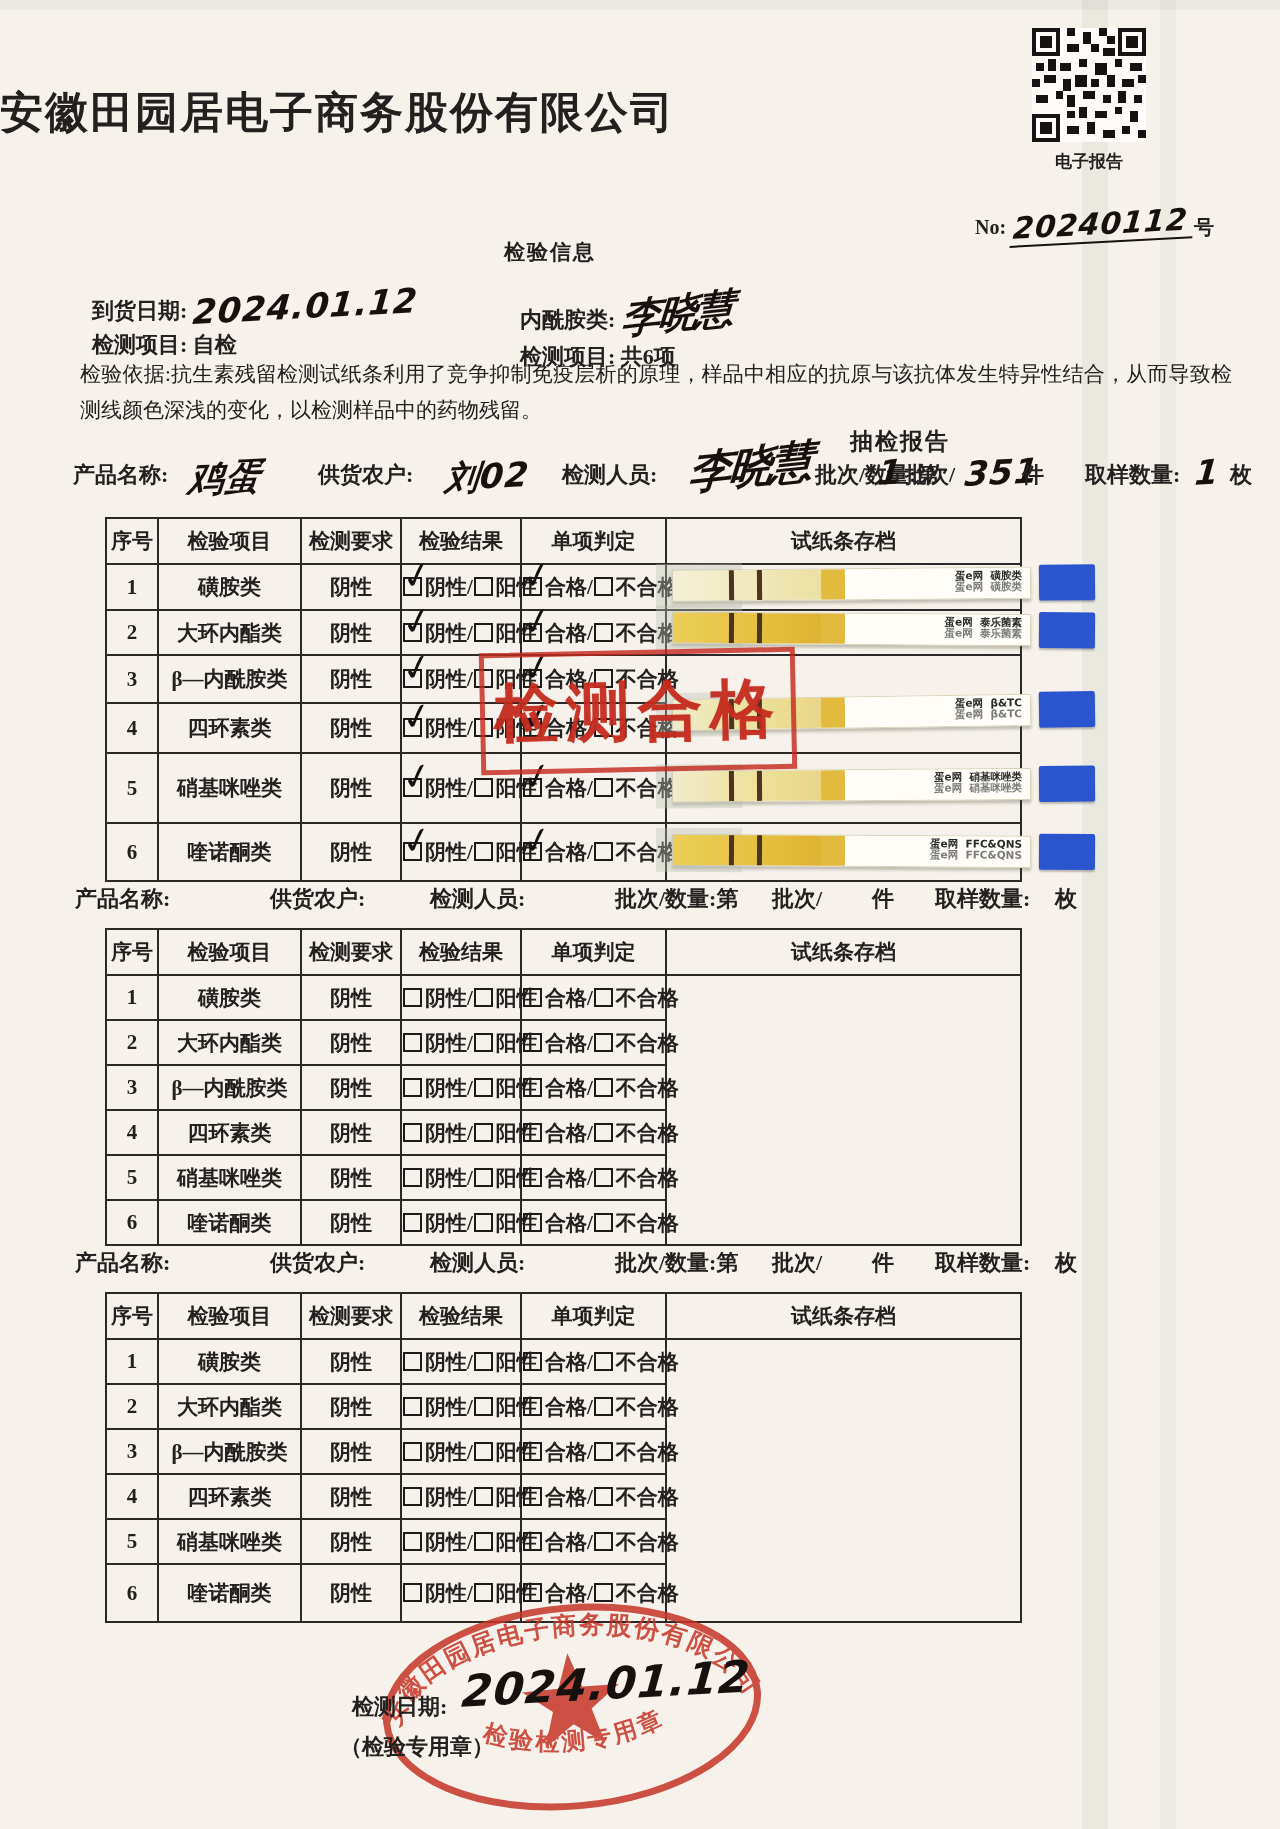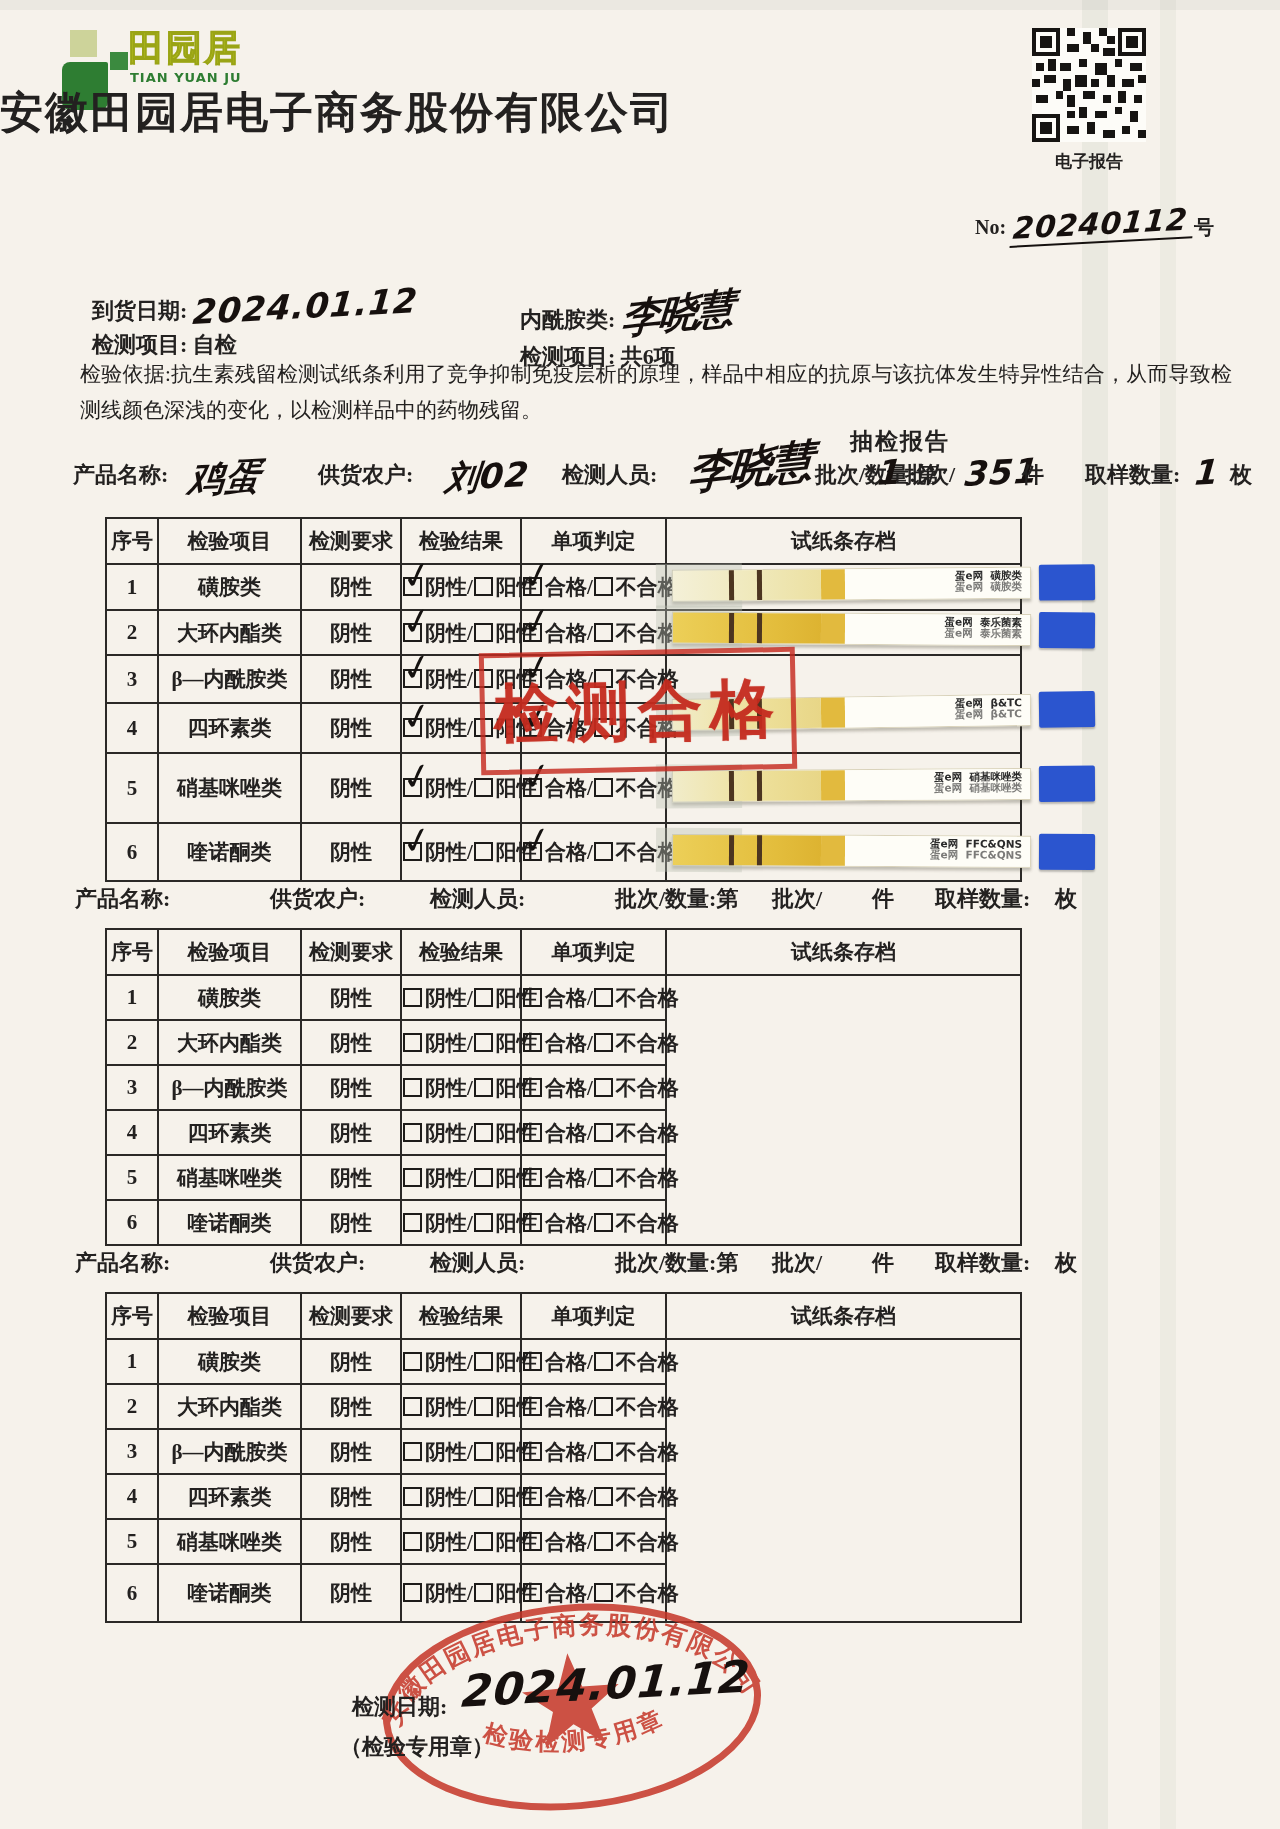--- a/index.html
+++ b/index.html
@@ -88,27 +88,20 @@
   .footer-note{position:absolute;left:340px;top:1732px;font-size:22px;font-weight:700;}
 </style>
 </head>
 <body>
 
 <div class="page">
   <div class="streak s1"></div>
   <div class="streak s2"></div>
   <div class="streak s3"></div>
 
-  <div class="logo">
-    <div class="sq1"></div>
-    <div class="sq2"></div>
-    <div class="sq3"></div>
-    <div class="cn">田园居</div>
-    <div class="en">TIAN YUAN JU</div>
-  </div>
   <div class="title1">安徽田园居电子商务股份有限公司</div>
 
   <div class="qr">
     <svg viewBox="0 0 29 29" shape-rendering="crispEdges">
       <rect width="29" height="29" fill="#fdfcf8"></rect>
       <g fill="#161412">
         <rect x="0" y="0" width="7" height="7"></rect>
           <rect x="1" y="1" width="5" height="5" fill="#fdfcf8"></rect>
           <rect x="2" y="2" width="3" height="3"></rect>
         <rect x="22" y="0" width="7" height="7"></rect>
@@ -158,20 +151,21 @@
           <rect x="27" y="26" width="2" height="2"></rect>
       </g>
     </svg>
   </div>
   <div class="qrlabel">电子报告</div>
   <div class="noline">
     <span>No:</span>
     <span class="hw hwno">20240112</span><span>号</span>
   </div>
 
+  <div class="secinfo-title">检验信息</div>
   <div class="iline" style="left:92px;top:286px;">
     <span class="lab">到货日期:</span>
     <span class="hw" style="font-size:34px;">2024.01.12</span>
   </div>
   <div class="iline" style="left:520px;top:286px;">
     <span class="lab">内酰胺类:</span>
     <span class="hw-sig" style="font-size:40px;">李晓慧</span>
   </div>
   <div class="iline" style="left:92px;top:330px;">
     <span class="lab">检测项目:</span>

